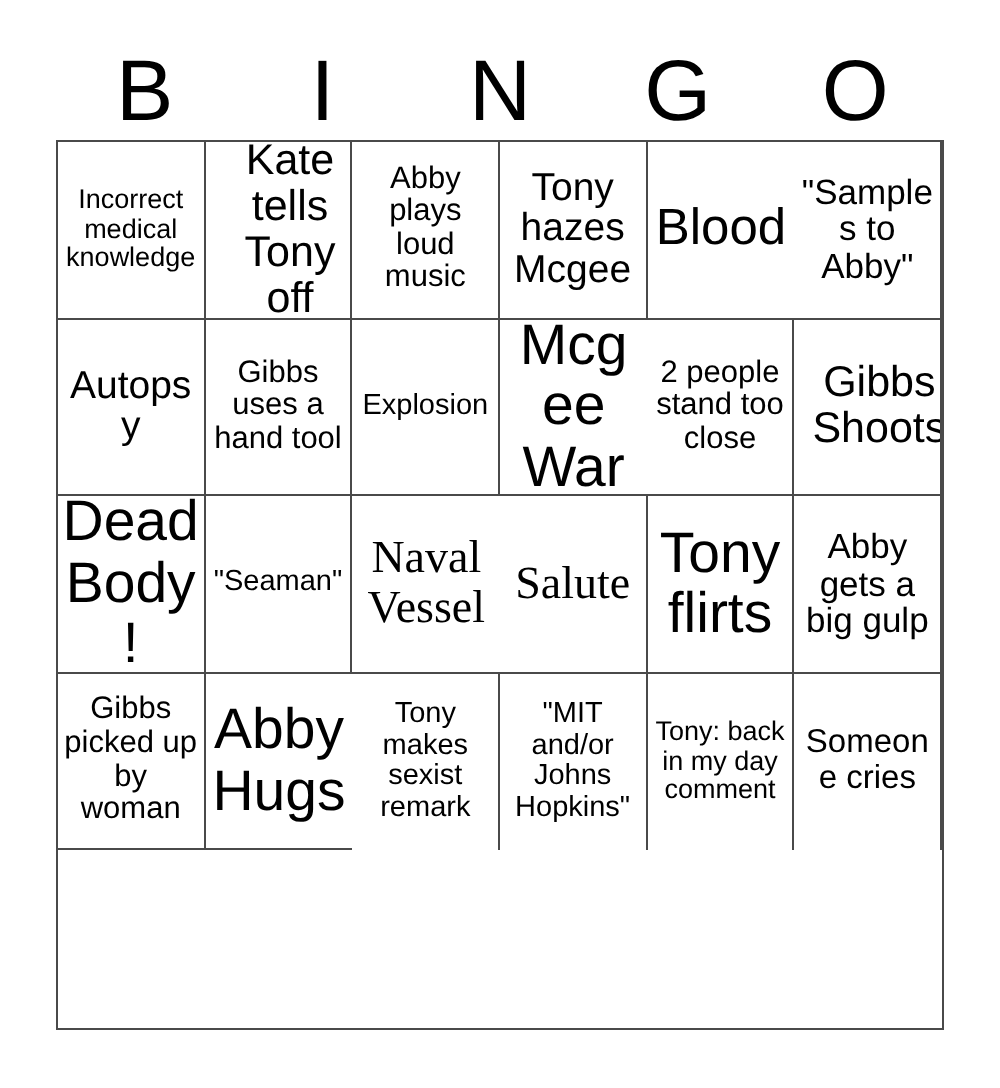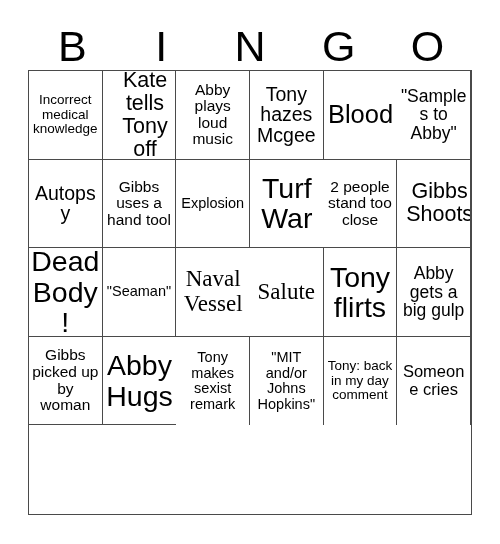--- a/index.html
+++ b/index.html
@@ -137,21 +137,21 @@
       <div class="bingo-cell">
         <span class="cell-text fs-19">Autopsy</span>
       </div>
       <div class="bingo-cell">
         <span class="cell-text fs-15">Gibbs uses a hand tool</span>
       </div>
       <div class="bingo-cell">
         <span class="cell-text fs-14">Explosion</span>
       </div>
       <div class="bingo-cell">
-        <span class="cell-text fs-28">Turf War</span>
+        <span class="cell-text fs-28">Mcgee War</span>
       </div>
       <div class="bingo-cell">
         <span class="cell-text fs-15">2 people stand too close</span>
       </div>
       <div class="bingo-cell">
         <span class="cell-text fs-21">Gibbs Shoots</span>
       </div>
       <div class="bingo-cell">
         <span class="cell-text fs-28">Dead Body!</span>
       </div>

